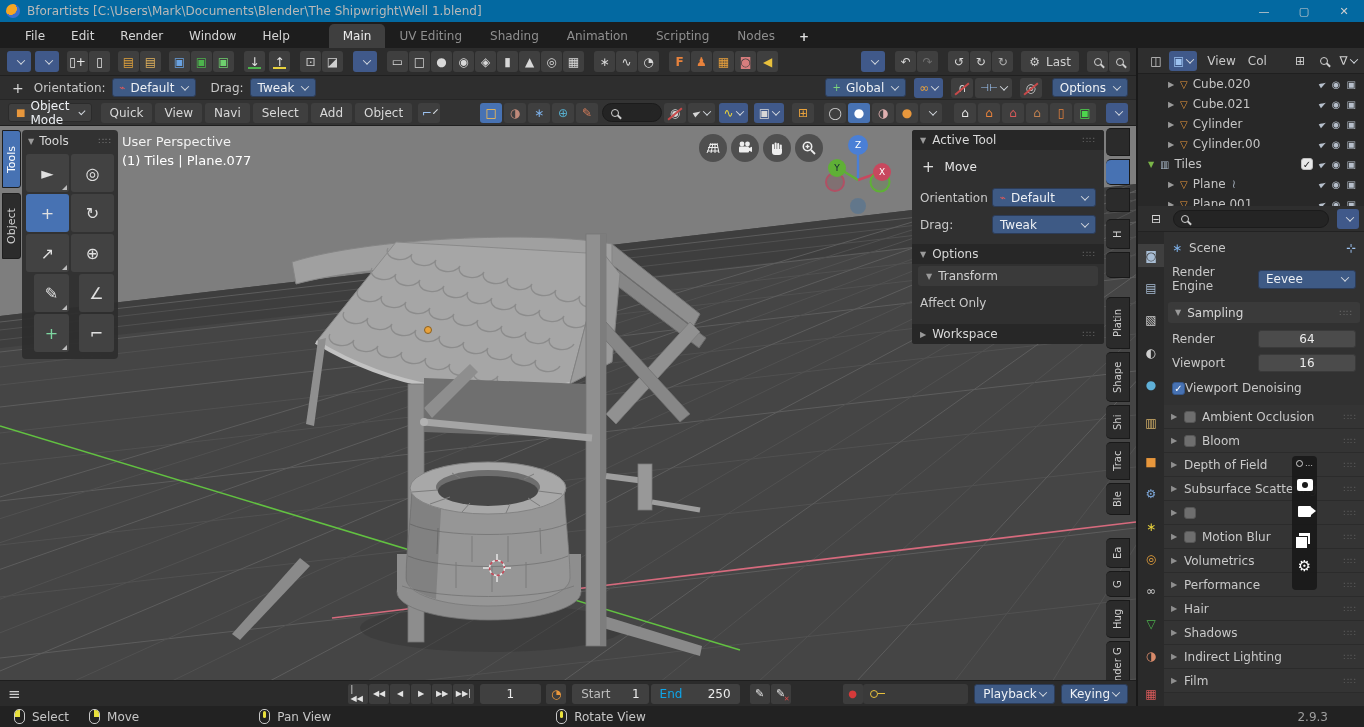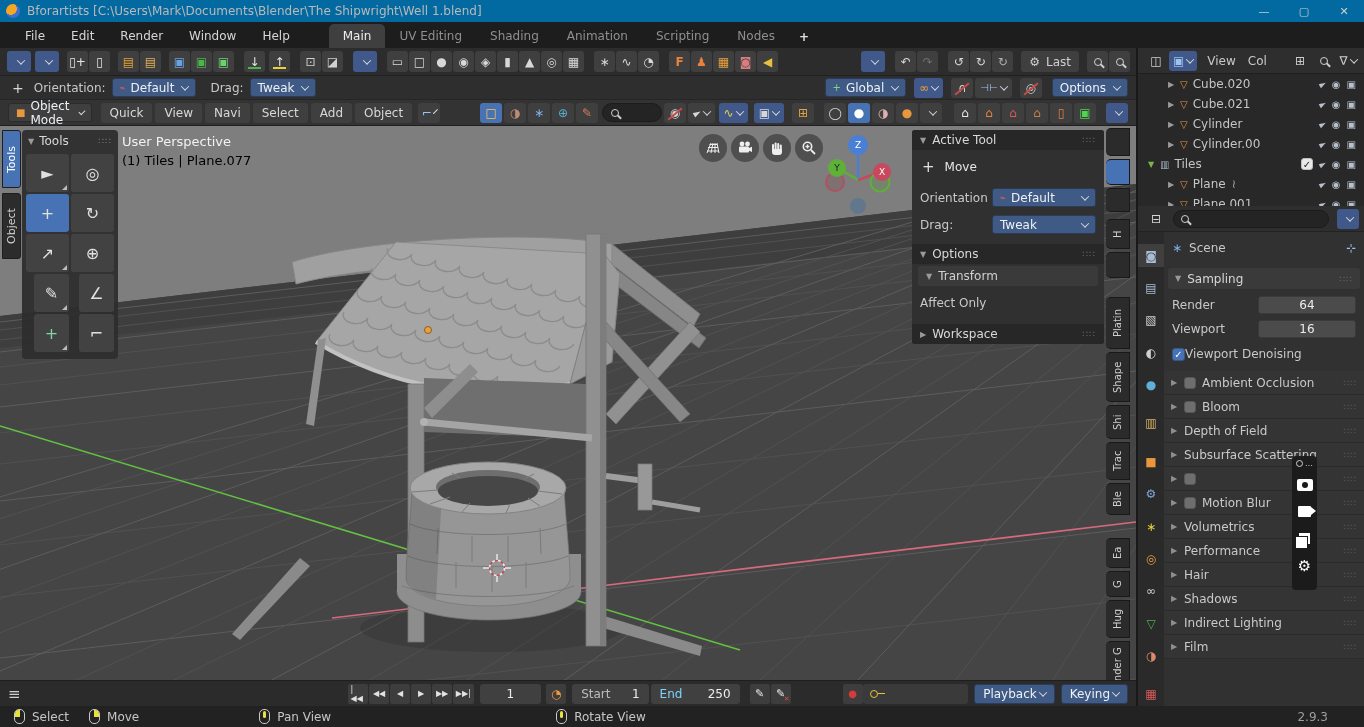--- a/index.html
+++ b/index.html
@@ -70,21 +70,21 @@
   .ibtn.blue { background:#40598a; }
   .slashed::before { content:""; position:absolute; left:2px; right:2px; top:50%; height:2px;
           background:#c84a4a; transform:rotate(-40deg); }
   .search-field { height:19px; background:#242424; border:1px solid #1b1b1b; border-radius:10px;
           display:flex; align-items:center; padding:0 8px; color:#9a9a9a; }
   .grp { display:flex; align-items:center; }
 
   
   .viewport { left:0; top:126px; width:1136px; height:554px; background:#7e7e7e; overflow:hidden; }
   .vp-text1 { left:122px; top:8px; color:#f2f2f2; font-size:13px; }
-  .vp-text2 { left:122px; top:27px; color:#000000; font-size:13px; }
+  .vp-text2 { left:122px; top:27px; color:#ffffff; font-size:13px; }
   .vp-btn { width:28px; height:28px; border-radius:50%; background:rgba(40,40,40,.55);
             display:flex; align-items:center; justify-content:center; }
   .tools-panel { left:22px; top:4px; width:96px; background:rgba(46,46,46,.94); border-radius:4px;
                  padding-bottom:5px; }
   .tools-hdr { display:flex; align-items:center; height:22px; padding:0 6px; color:#d8d8d8; }
   .tools-hdr .dots { margin-left:auto; color:#7a7a7a; font-size:9px; letter-spacing:1px; }
   .tool-grid { display:grid; grid-template-columns:43px 43px; gap:2px; padding:2px 4px; }
   .tool-btn { height:38px; background:#424242; border-radius:3px; display:flex; align-items:center;
               justify-content:center; font-size:16px; color:#e0e0e0; position:relative; }
   .tool-btn.active { background:#4772b3; }
@@ -1036,20 +1036,27 @@
         <span class="pr-tab" style="margin-top: 6px;">
           <span style="color: rgb(216, 90, 90);">▦</span>
         </span>
       </div>
     <div class="pr-content">
       <div class="pr-crumb">
         <span style="color:#7db0e8;margin-right:7px">∗</span>
         <span>Scene</span>
         <span style="margin-left:auto;color:#9cc2f0">⊹</span>
       </div>
+      <div class="pr-row">
+        <span class="lbl">Render Engine</span>
+        <span class="ddw" style="flex:1">
+          <span>Eevee</span>
+          <span class="chev" style="margin-left:auto"></span>
+        </span>
+      </div>
       <div class="pp-hdr">
         <span style="font-size:8px;margin-right:6px;color:#9a9a9a">▼</span>
         <span>Sampling</span>
         <span class="dots">∷∷</span>
       </div>
       <div class="pr-row">
         <span class="lbl">Render</span>
         <span class="field">64</span>
       </div>
       <div class="pr-row">
@@ -1177,21 +1184,21 @@
     </div>
   <span class="tl-field" style="width:78px;margin-left:6px">1</span>
   <span class="tl-btn" style="margin-left:5px;font-size:12px">
     <span style="color:#e8973c">◔</span>
   </span>
   <span class="tl-field" style="width:92px;margin-left:6px;justify-content:space-between;padding:0 9px">
     <span style="color:#bdbdbd">Start</span>
     <span>1</span>
   </span>
   <span class="tl-field" style="width:108px;margin-left:2px;justify-content:space-between;padding:0 9px">
-    <span style="color:#7dd3fc">End</span>
+    <span style="color:#0ea5e9">End</span>
     <span>250</span>
   </span>
   <span class="tl-btn" style="margin-left:10px;font-size:11px">
     <span>✎</span>
   </span>
   <span class="tl-btn pen-x" style="font-size:11px">
     <span>✎</span>
   </span>
   <span class="tl-btn" style="margin-left:52px;font-size:10px">
     <span style="color:#d63a3a">●</span>

